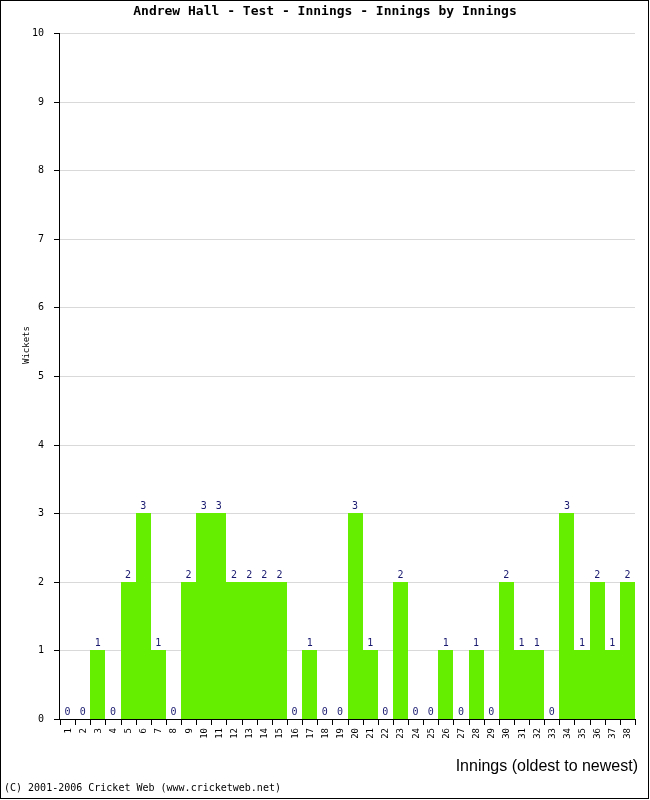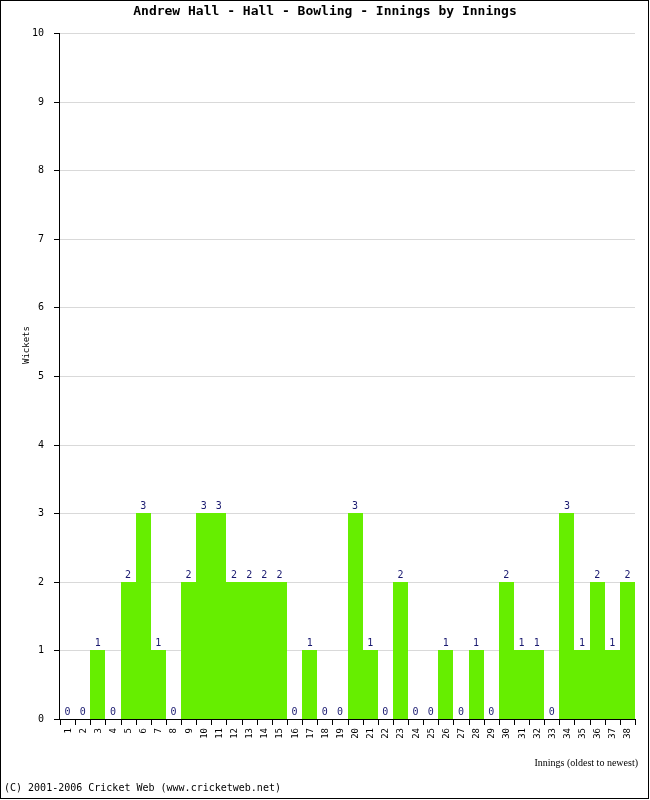--- a/index.html
+++ b/index.html
@@ -114,23 +114,23 @@
     writing-mode: vertical-rl;
     transform: rotate(180deg);
     text-align: right;
     font-family: "DejaVu Sans Mono", "Liberation Mono", monospace;
     line-height: 1;
   }
   #xlabel {
     position: absolute;
     right: 12px;
     top: 757px;
-    font-size: 10px;
-    color: #000000;
-    font-family: Liberation Serif, serif;
+    font-size: 16px;
+    color: #000000;
+    font-family: Liberation Sans, sans-serif;
     white-space: pre;
   }
   .bar {
     position: absolute;
     bottom: 0;
     background: #66ee00;
   }
   .bar-label {
     position: absolute;
     font-size: 10px;
@@ -146,21 +146,21 @@
     color: #000000;
     font-family: "DejaVu Sans Mono", "Liberation Mono", monospace;
     white-space: pre;
   }
 </style>
 </head>
 <body>
 
 <div id="page-frame"></div>
 
-<div id="chart-title">Andrew Hall - Hall - Bowling - Innings by Innings</div>
+<div id="chart-title">Andrew Hall - Test - Innings - Innings by Innings</div>
 
 <div id="axis-left"></div>
 <div id="axis-bottom"></div>
 
 <div id="plot-area">
   <div id="plot-bg"></div>
   <div id="gridlines">
       <div class="gridline" style="top: 617.4px;"></div>
       <div class="gridline" style="top: 548.8px;"></div>
       <div class="gridline" style="top: 480.2px;"></div>

